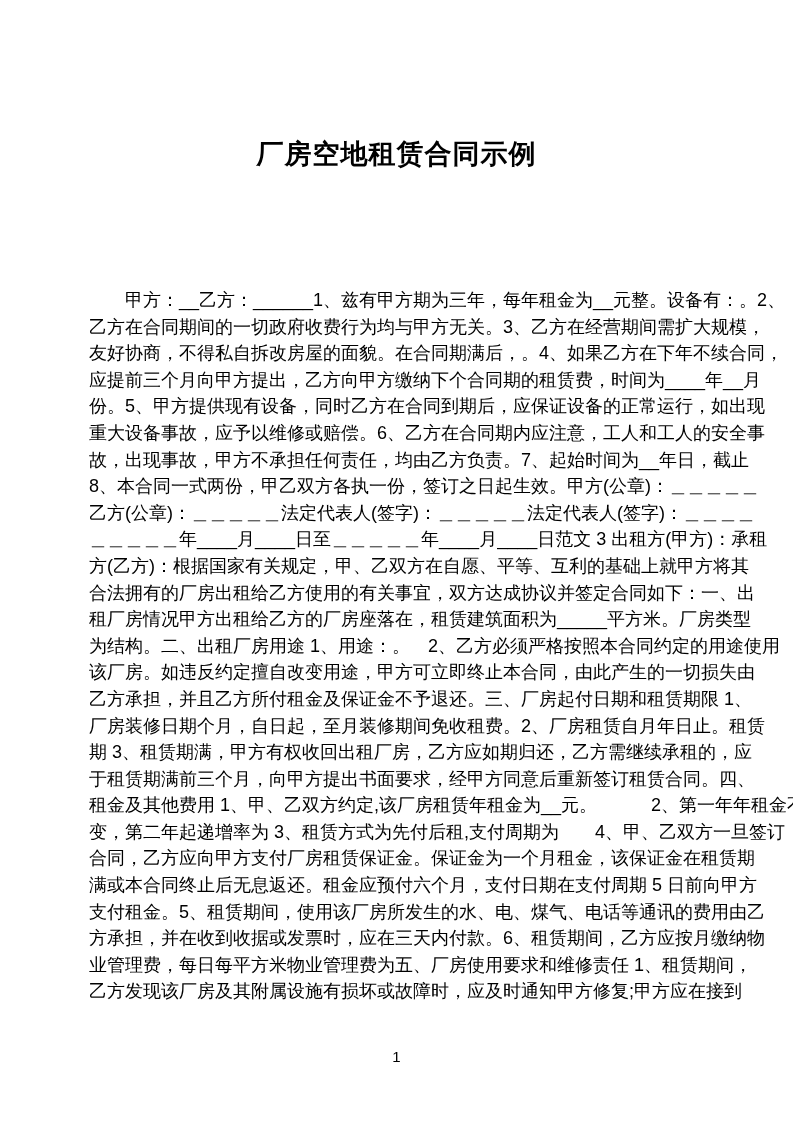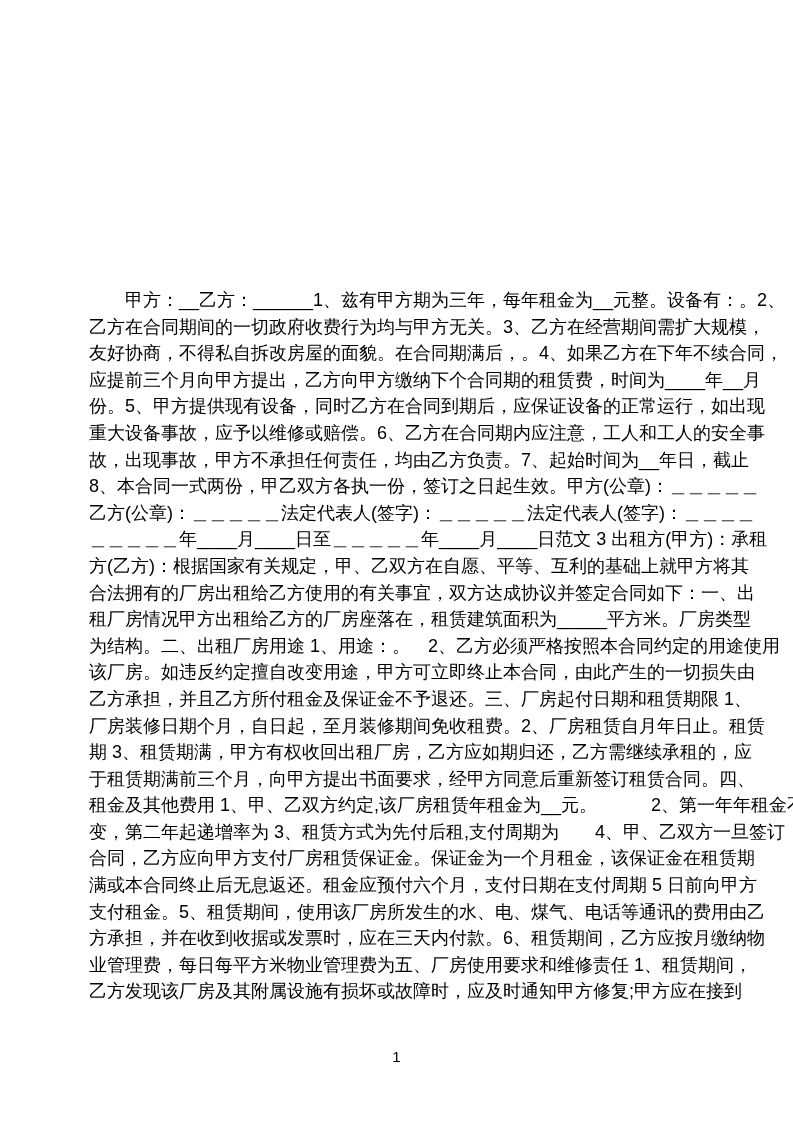--- a/index.html
+++ b/index.html
@@ -51,20 +51,21 @@
     text-align: center;
     font-size: 15px;
     color: #000000;
   }
 </style>
 </head>
 <body>
 
 <div class="page">
 
+  <div class="doc-title">厂房空地租赁合同示例</div>
 
   <div class="doc-body">
     <div class="text-line indented">甲方：__乙方：______1、兹有甲方期为三年，每年租金为__元整。设备有：。2、</div>
     <div class="text-line">乙方在合同期间的一切政府收费行为均与甲方无关。3、乙方在经营期间需扩大规模，</div>
     <div class="text-line">友好协商，不得私自拆改房屋的面貌。在合同期满后，。4、如果乙方在下年不续合同，</div>
     <div class="text-line">应提前三个月向甲方提出，乙方向甲方缴纳下个合同期的租赁费，时间为____年__月</div>
     <div class="text-line">份。5、甲方提供现有设备，同时乙方在合同到期后，应保证设备的正常运行，如出现</div>
     <div class="text-line">重大设备事故，应予以维修或赔偿。6、乙方在合同期内应注意，工人和工人的安全事</div>
     <div class="text-line">故，出现事故，甲方不承担任何责任，均由乙方负责。7、起始时间为__年日，截止</div>
     <div class="text-line">8、本合同一式两份，甲乙双方各执一份，签订之日起生效。甲方(公章)：＿＿＿＿＿</div>

